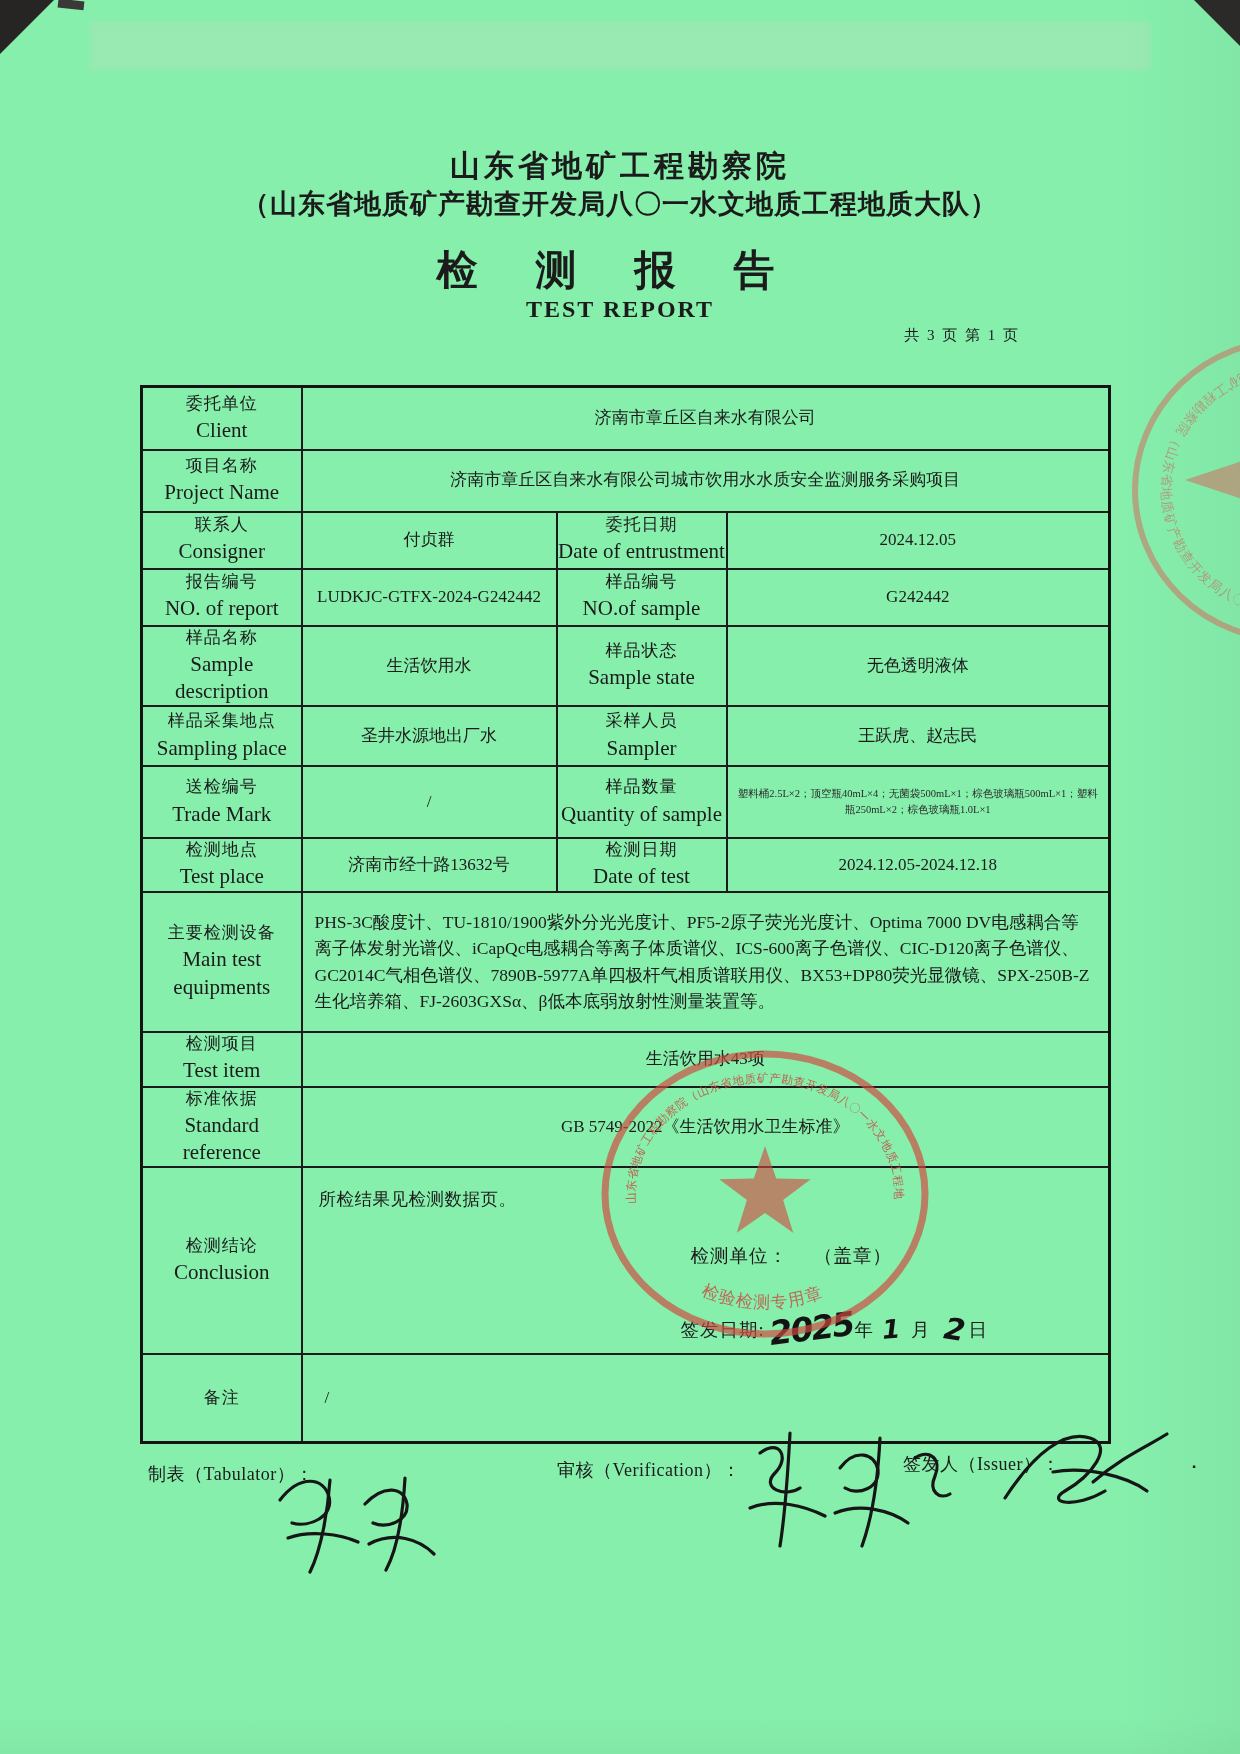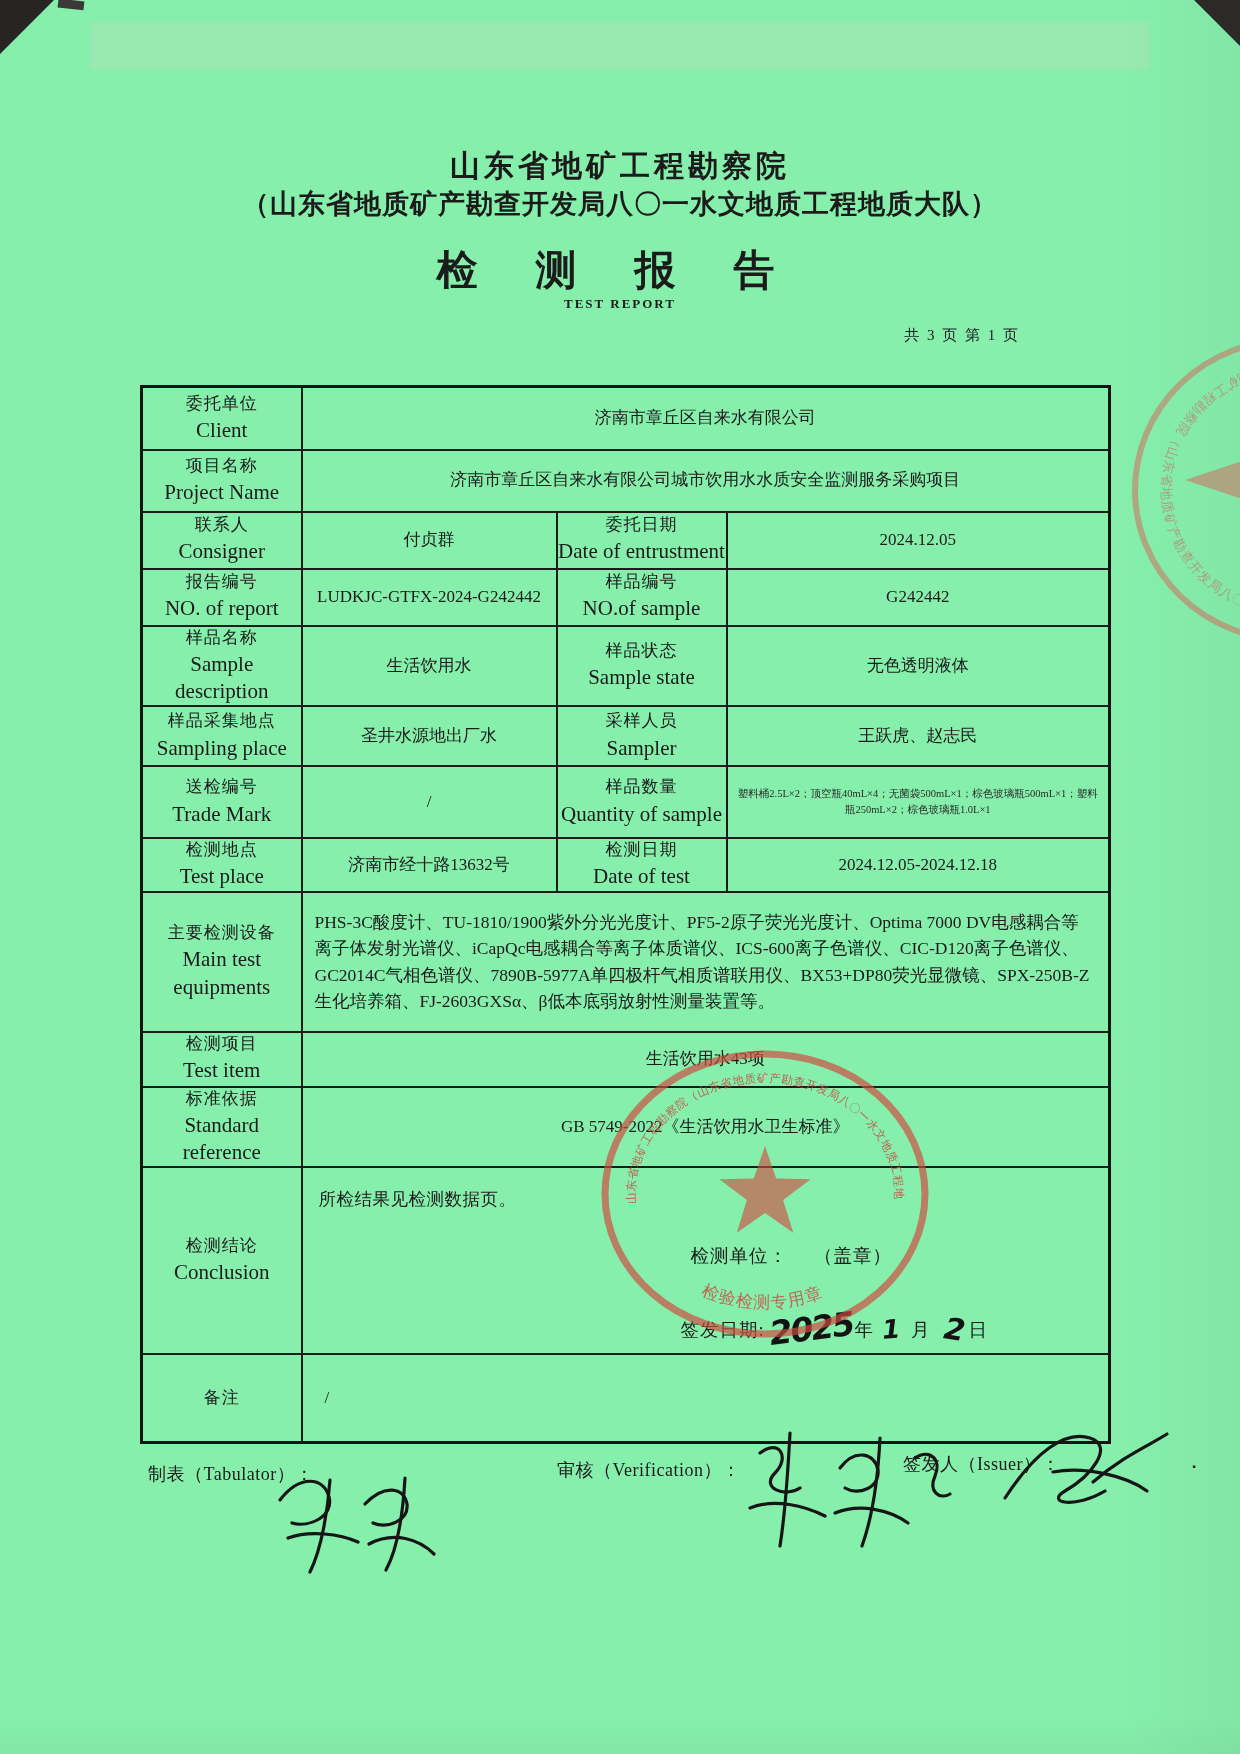--- a/index.html
+++ b/index.html
@@ -22,21 +22,21 @@
     background:linear-gradient(to bottom,rgba(0,0,0,0),rgba(0,0,0,0.03));}
 
   
   .org-cn{position:absolute;left:0;top:146px;width:1240px;text-align:center;
     font-size:30px;font-weight:bold;letter-spacing:4px;}
   .org-sub{position:absolute;left:0;top:186px;width:1240px;text-align:center;
     font-size:27px;font-weight:bold;letter-spacing:1px;}
   .title-cn{position:absolute;left:0;top:243px;width:1240px;text-align:center;
     font-size:41px;font-weight:bold;letter-spacing:58px;margin-right:-58px;text-indent:29px;}
   .title-en{position:absolute;left:0;top:296px;width:1240px;text-align:center;
-    font-size:13px;font-weight:bold;letter-spacing:2px;}
+    font-size:24px;font-weight:bold;letter-spacing:2px;}
   .page-info{position:absolute;left:850px;top:326px;width:170px;text-align:right;
     font-size:15px;letter-spacing:2px;}
 
   
   .report-table{position:absolute;left:140px;top:385px;width:968px;
     border-collapse:collapse;table-layout:fixed;border:3px solid #141414;}
   .report-table td{border:2px solid #1c1c1c;padding:0;vertical-align:middle;
     font-size:17px;line-height:1.3;}
   td.lbl{text-align:center;}
   td.lbl .lcn{font-size:17px;letter-spacing:1px;}

